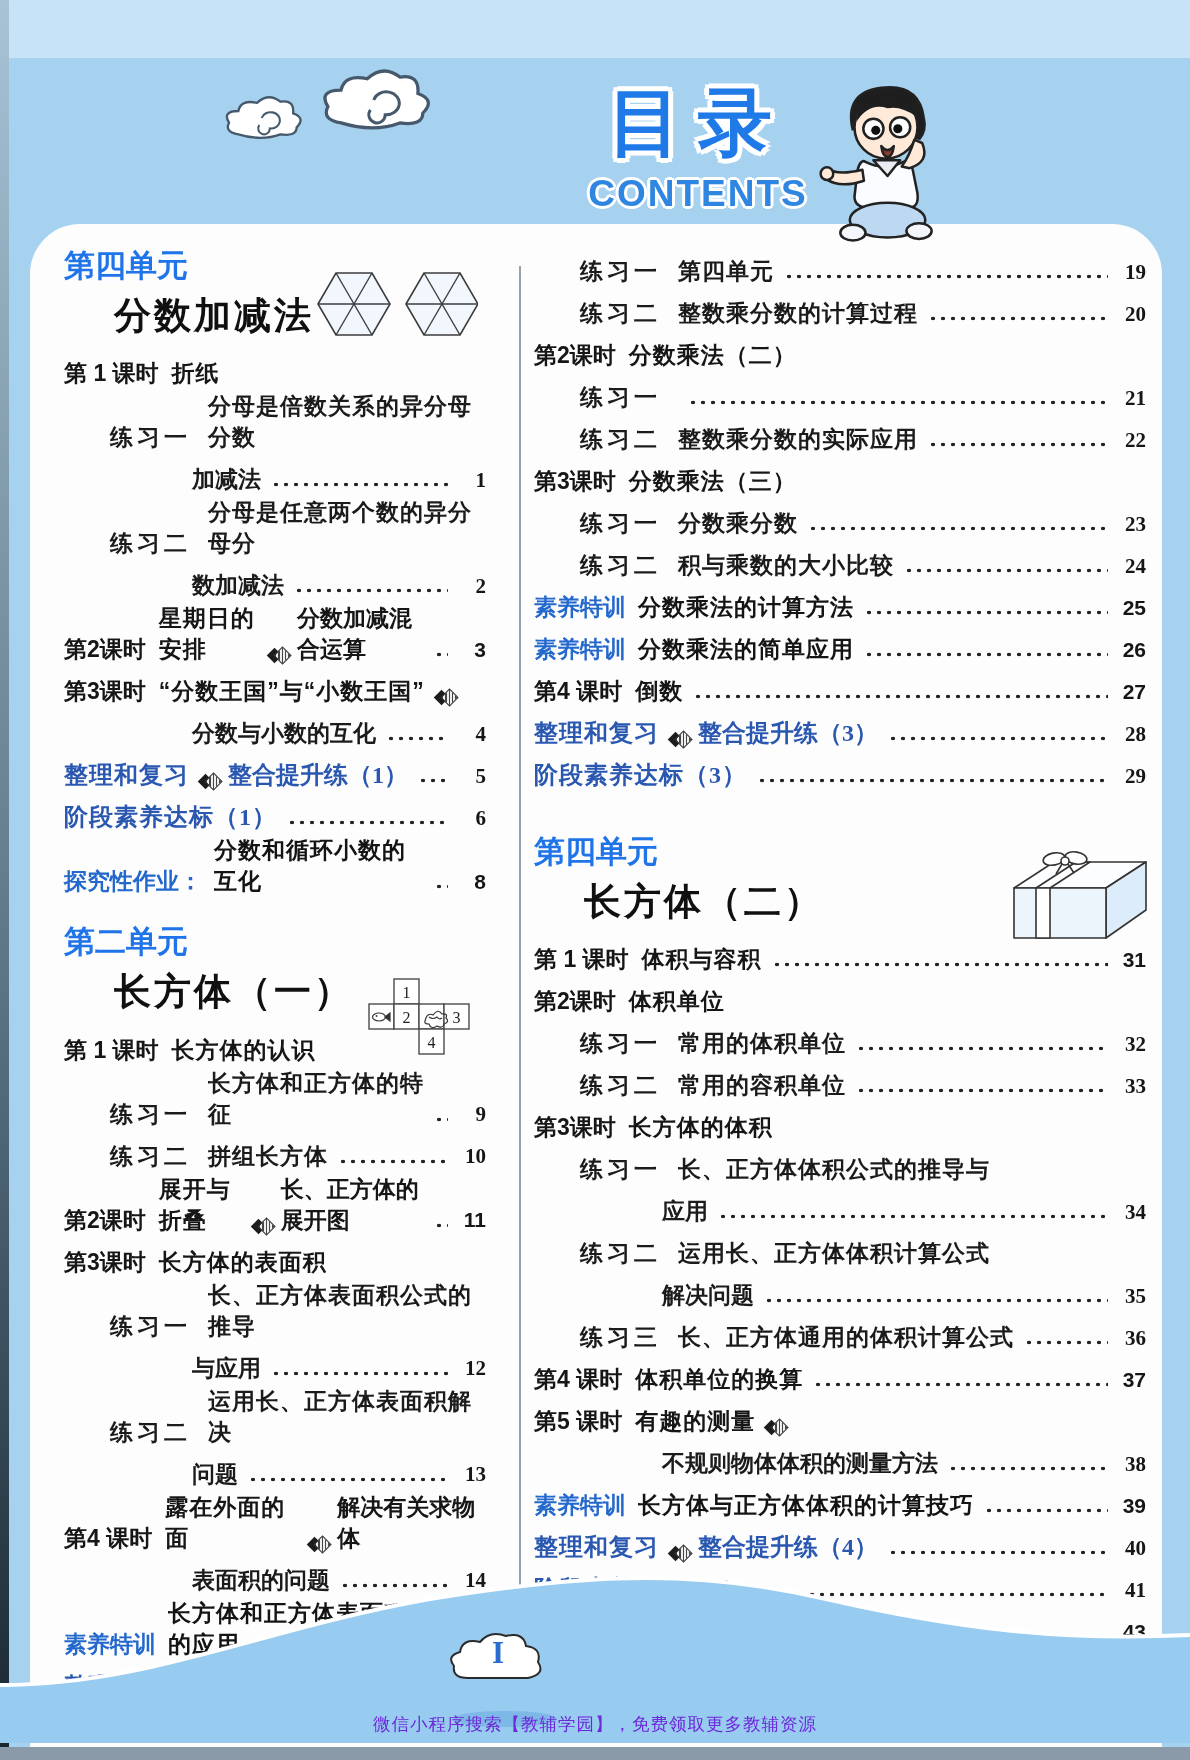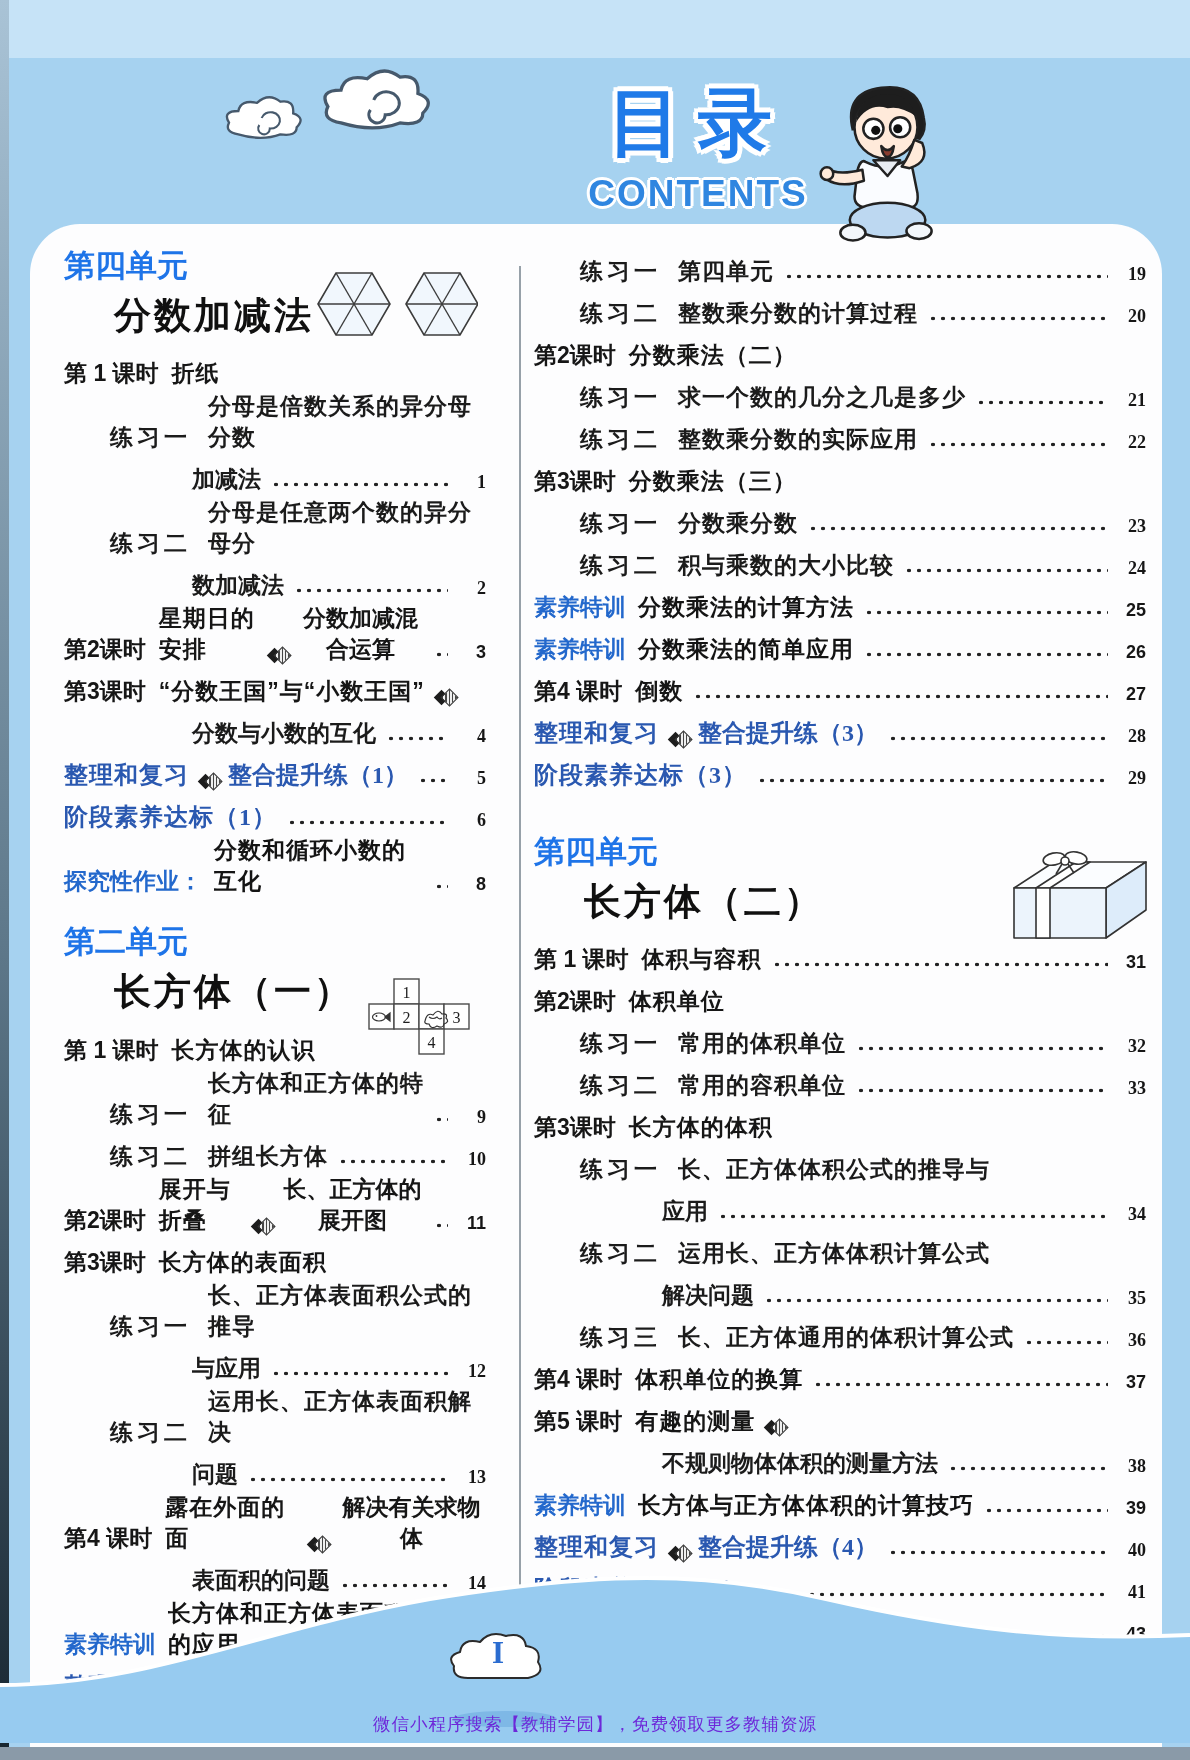--- a/index.html
+++ b/index.html
@@ -52,26 +52,26 @@
   .keshi .txt2,.cont,.lianxi{font-family:"Liberation Serif",serif;}
   .lianxi{padding-left:46px;font-size:23px;font-weight:600;color:#1b1b1b;}
   .lianxi .lbl{margin-right:17px;letter-spacing:4px;}
   .lianxi .txt{letter-spacing:1px;}
   .cont{padding-left:128px;font-size:23px;font-weight:600;color:#1b1b1b;}
   .special-kai{font-family:"Liberation Serif",serif;font-size:24px;font-weight:700;color:#2a58b0;}
   .special-kai .lbl{letter-spacing:1px;}
   .special-hei{font-size:23px;font-weight:700;color:#2368cc;}
   .special-hei .lbl{margin-right:12px;}
   .special-hei .txt{color:#141414;font-weight:600;letter-spacing:1px;}
-  .keshi .txt2{font-weight:600;text-align:center;}
+  .keshi .txt2{font-weight:600;}
 
   .dots{flex:1 1 auto;min-width:14px;height:9px;margin:0 8px 6px 10px;
     background-image:radial-gradient(circle,#222 1.7px,transparent 2.1px);
     background-size:10px 9px;background-repeat:repeat-x;background-position:left bottom;}
-  .pg{font-size:18px;color:#161616;min-width:30px;text-align:right;line-height:1.45;}
+  .pg{font-size:21px;color:#161616;min-width:30px;text-align:right;line-height:1.45;}
 
   .dia{display:inline-flex;align-items:center;margin:0 9px 4px 11px;}
   .dia .d1,.dia .d2{display:inline-block;width:11px;height:11px;transform:rotate(45deg);}
   .dia .d1{background:#1d1d1d;}
   .dia .d2{background:repeating-linear-gradient(45deg,#454545 0 1.5px,#efefef 1.5px 3.4px);
     outline:1px solid #333;margin-left:-3px;}
 
   
   .wave{position:absolute;left:0;bottom:13px;z-index:6;}
   .badge{position:absolute;left:448px;top:1626px;width:100px;height:62px;z-index:7;}
@@ -346,21 +346,20 @@
       <span class="txt">整数乘分数的计算过程</span>
       <span class="dots"></span>
       <span class="pg">20</span>
     </div>
     <div class="row keshi">
       <span class="lbl">第2课时</span>
       <span class="txt">分数乘法（二）</span>
     </div>
     <div class="row lianxi">
       <span class="lbl">练习一</span>
-      <span class="txt">求一个数的几分之几是多少</span>
       <span class="dots"></span>
       <span class="pg">21</span>
     </div>
     <div class="row lianxi">
       <span class="lbl">练习二</span>
       <span class="txt">整数乘分数的实际应用</span>
       <span class="dots"></span>
       <span class="pg">22</span>
     </div>
     <div class="row keshi">

